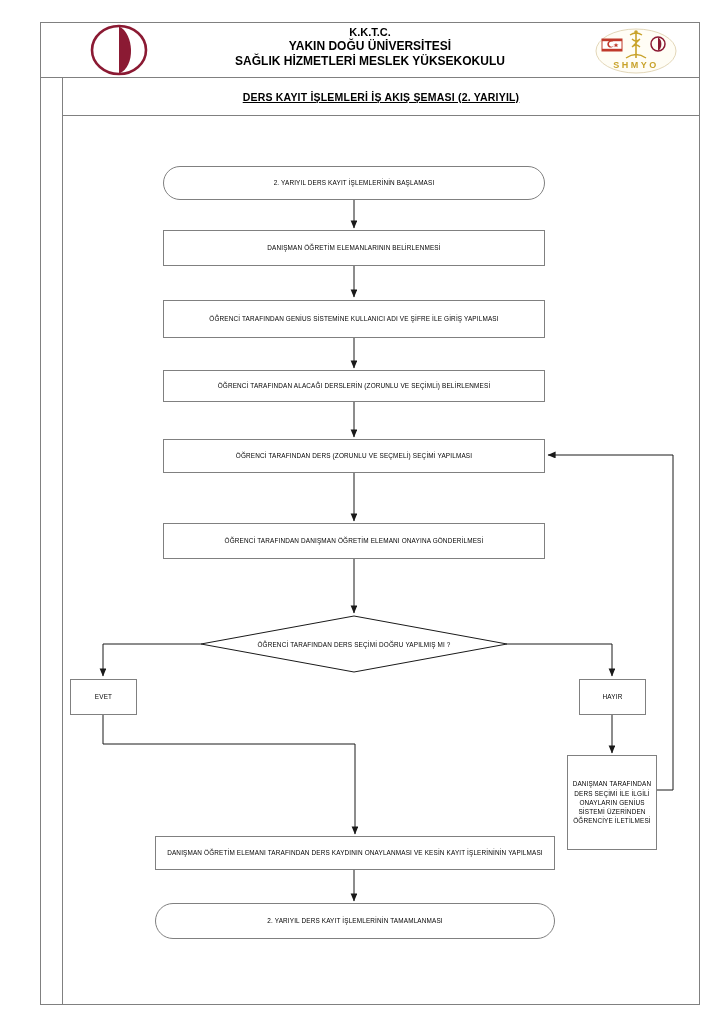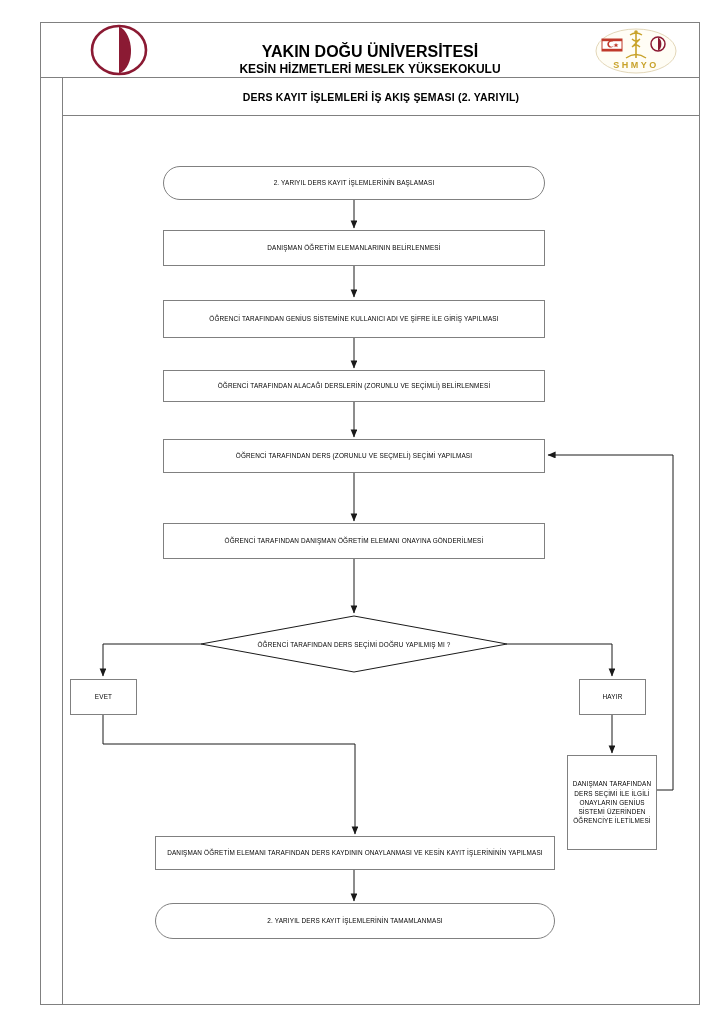--- a/index.html
+++ b/index.html
@@ -21,29 +21,29 @@
     position:absolute;left:62px;top:78px;width:638px;height:927px;
     border:1.5px solid #808080;border-top:none;border-right:none;box-sizing:border-box;
   }
   #title-row{
     position:absolute;left:62px;top:78px;width:638px;height:38px;
     box-sizing:border-box;
     border:1.5px solid #808080;border-top:none;
     display:flex;align-items:center;justify-content:center;
   }
   #title-row .title-text{
-    font-size:10.5px;font-weight:bold;letter-spacing:.2px;
+    font-size:10.5px;font-weight:bold;letter-spacing:.2px;text-decoration:underline;
   }
   
   #header-text{
     position:absolute;left:180px;top:26px;width:380px;
     text-align:center;line-height:1.22;
   }
   #header-text .l1{font-size:11px;font-weight:bold;}
-  #header-text .l2{font-size:16px;font-weight:bold;margin-top:16px;}
+  #header-text .l2{font-size:12px;font-weight:bold;}
   #header-text .l3{font-size:12px;font-weight:bold;}
 
   #neu-logo{position:absolute;left:88px;top:24px;width:62px;height:52px;}
   #shmyo-logo{position:absolute;left:592px;top:26px;width:88px;height:50px;text-decoration:underline;}
 
   
   #flow{position:absolute;left:0;top:0;width:724px;height:1024px;}
   .node{
     position:absolute;box-sizing:border-box;
     border:1px solid #808080;background:#fff;
@@ -69,22 +69,23 @@
 <div id="neu-logo">
   <svg viewBox="0 0 62 52" width="62" height="52">
     <ellipse cx="31" cy="26" rx="27" ry="24" fill="none" stroke="#8B1A33" stroke-width="2.6"></ellipse>
     <path d="M31 3 C 45 10, 47 42, 31 49 C 44 40, 44 12, 31 3 Z" fill="#8B1A33"></path>
     <path d="M31 3 C 20 10, 18 42, 31 49 L31 3 Z" fill="#8B1A33" opacity="0"></path>
     <path d="M31 2.5 C 46 9, 48 43, 31 49.5 L31 2.5 Z" fill="#8B1A33"></path>
   </svg>
 </div>
 
 <div id="header-text">
+  <div class="l1">K.K.T.C.</div>
   <div class="l2">YAKIN DOĞU ÜNİVERSİTESİ</div>
-  <div class="l3">KESİN HİZMETLERİ MESLEK YÜKSEKOKULU</div>
+  <div class="l3">SAĞLIK HİZMETLERİ MESLEK YÜKSEKOKULU</div>
 </div>
 
 <div id="shmyo-logo">
   <svg viewBox="0 0 88 50" width="88" height="50">
     <ellipse cx="44" cy="25" rx="40" ry="22" fill="#fffdf5" stroke="#E3D7B8" stroke-width="1"></ellipse>
 
     <rect x="10" y="13" width="20" height="12" fill="#fff" stroke="#C0392B" stroke-width="1"></rect>
     <rect x="10" y="13" width="20" height="2.2" fill="#C0392B"></rect>
     <rect x="10" y="22.8" width="20" height="2.2" fill="#C0392B"></rect>
     <path d="M22 19 a3.4 3.4 0 1 1 -0.4 -2.6 a2.6 2.6 0 1 0 0.4 2.6 Z" fill="#C0392B"></path>

